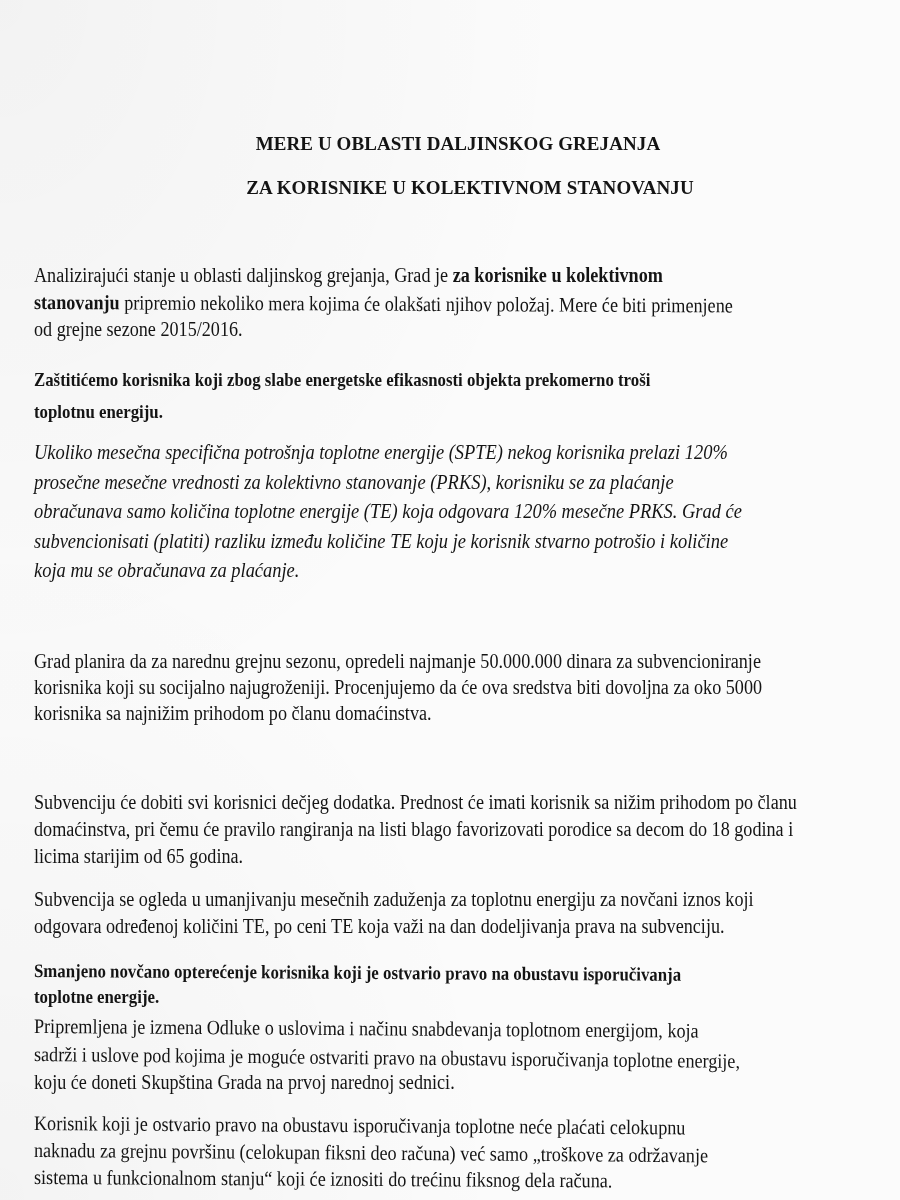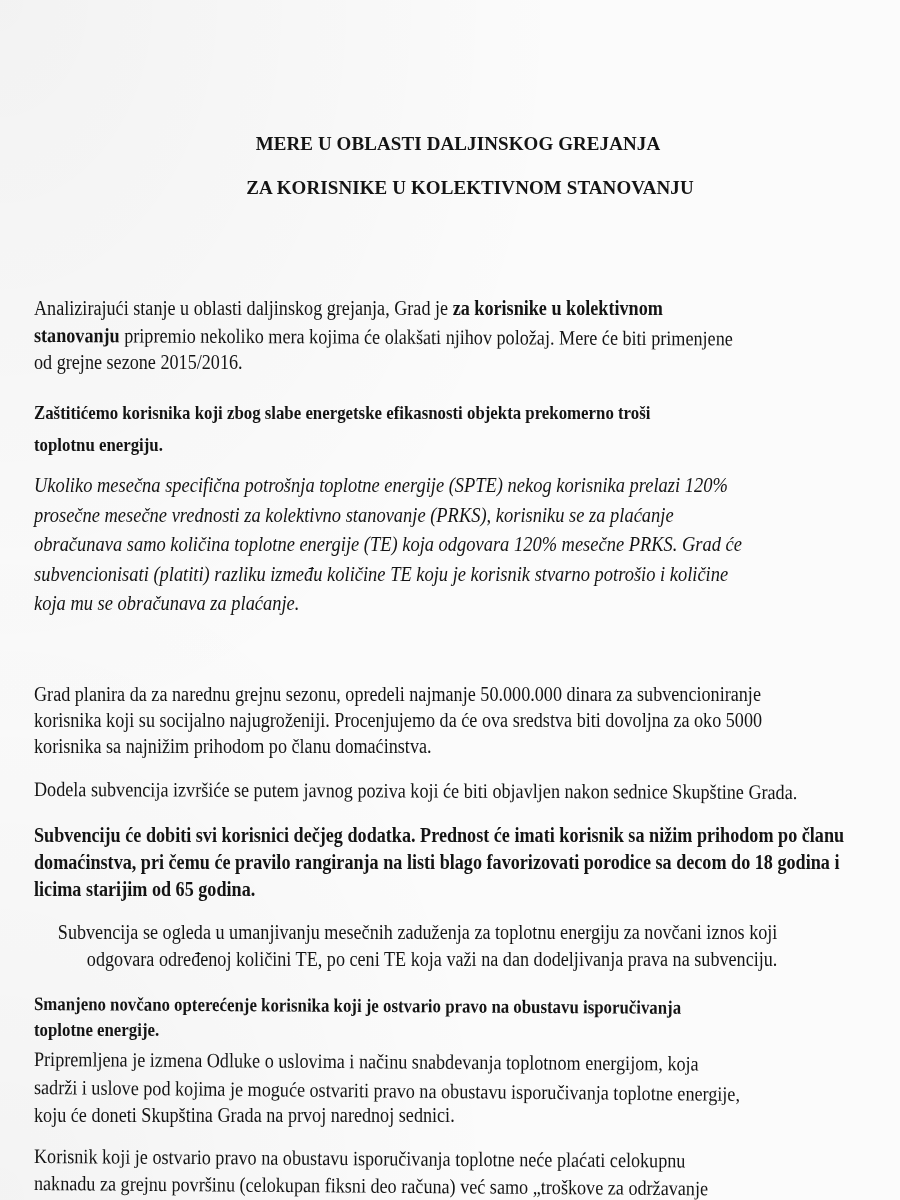--- a/index.html
+++ b/index.html
@@ -36,21 +36,20 @@
   .t1 { top: 133px; left: 8px; }
   .t2 { top: 177px; left: 20px; }
 
   .block {
     position: absolute;
     left: 34px;
     width: 840px;
     font-size: 20.5px;
     line-height: 27px;
     transform-origin: left top;
-    margin-top: 33px;
   }
   .line {
     display: block;
     white-space: nowrap;
     transform-origin: left center;
   }
   .bold { font-weight: bold; }
   .heading { font-weight: bold; font-size: 19px; }
 
   .narrow { transform: scaleX(0.885); }
@@ -83,31 +82,28 @@
     <span class="line narrow2">koja mu se obračunava za plaćanje.</span>
   </div>
 
 
   <div class="block" style="top:648px; line-height:26px;font-family:Liberation Serif, serif;">
     <span class="line narrow">Grad planira da za narednu grejnu sezonu, opredeli najmanje 50.000.000 dinara za subvencioniranje</span>
     <span class="line narrow">korisnika koji su socijalno najugroženiji. Procenjujemo da će ova sredstva biti dovoljna za oko 5000</span>
     <span class="line narrow">korisnika sa najnižim prihodom po članu domaćinstva.</span>
   </div>
 
-  <div class="block" style="top:743px;">
-    <span class="line narrow" style="transform: scaleX(0.885) rotate(0.2deg);">Dodela subvencija izvršiće se putem javnog poziva koji će biti objavljen nakon sednice Skupštine Grada.</span>
-  </div>
 
-  <div class="block" style="top:789px; line-height:27px;font-weight:bold;">
+  <div class="block" style="top:789px; line-height:27px;">
     <span class="line narrow">Subvenciju će dobiti svi korisnici dečjeg dodatka. Prednost će imati korisnik sa nižim prihodom po članu</span>
     <span class="line narrow">domaćinstva, pri čemu će pravilo rangiranja na listi blago favorizovati porodice sa decom do 18 godina  i</span>
     <span class="line narrow">licima starijim od 65 godina.</span>
   </div>
 
-  <div class="block" style="top:886px; line-height:27px;text-align:right;">
+  <div class="block" style="top:886px; line-height:27px;">
     <span class="line narrow">Subvencija se ogleda u umanjivanju mesečnih zaduženja za toplotnu energiju za novčani iznos koji</span>
     <span class="line narrow">odgovara određenoj količini TE, po ceni TE koja važi na dan dodeljivanja prava na subvenciju.</span>
   </div>
 
   <div class="block" style="top:1012px; line-height:28px;">
     <span class="line narrow" style="transform: scaleX(0.885) rotate(0.35deg);">Pripremljena je izmena Odluke o uslovima i načinu snabdevanja toplotnom energijom, koja</span>
     <span class="line narrow" style="transform: scaleX(0.885) rotate(0.5deg);">sadrži i uslove pod kojima je moguće ostvariti pravo na obustavu isporučivanja toplotne energije,</span>
     <span class="line narrow">koju će doneti Skupština Grada na prvoj narednoj sednici.</span>
   </div>
 

